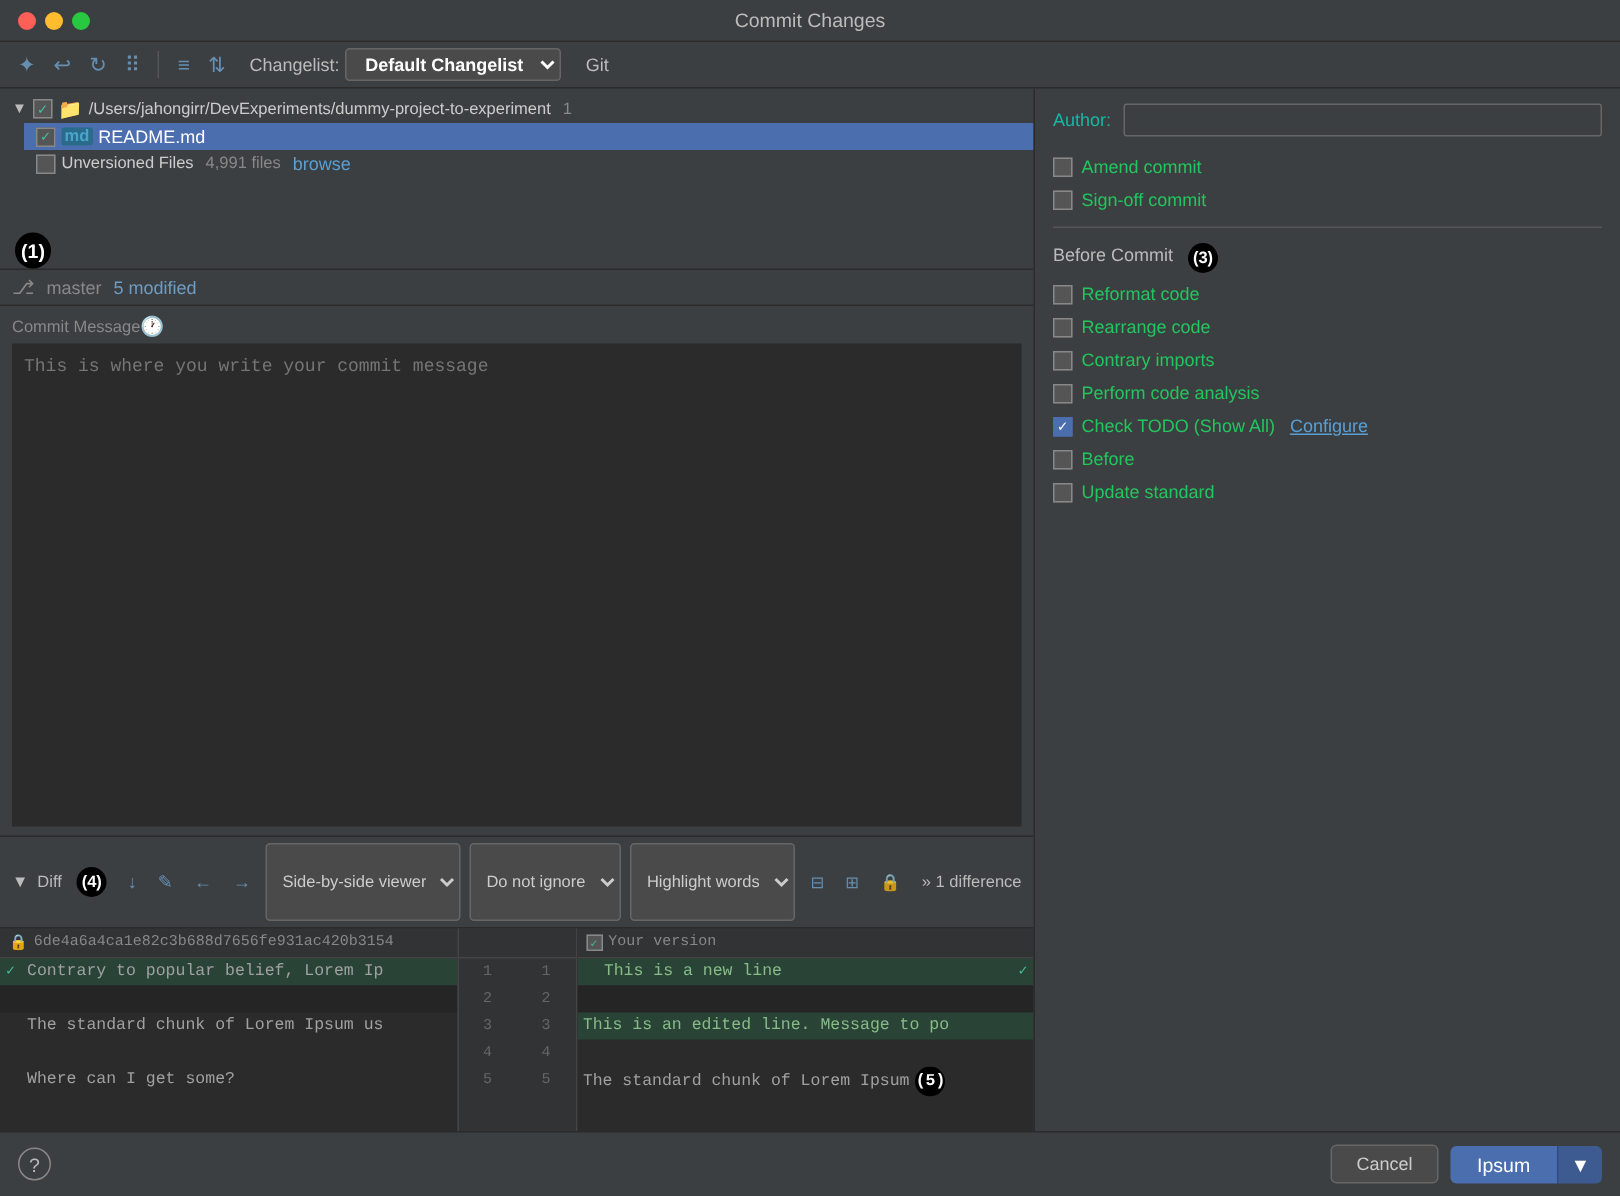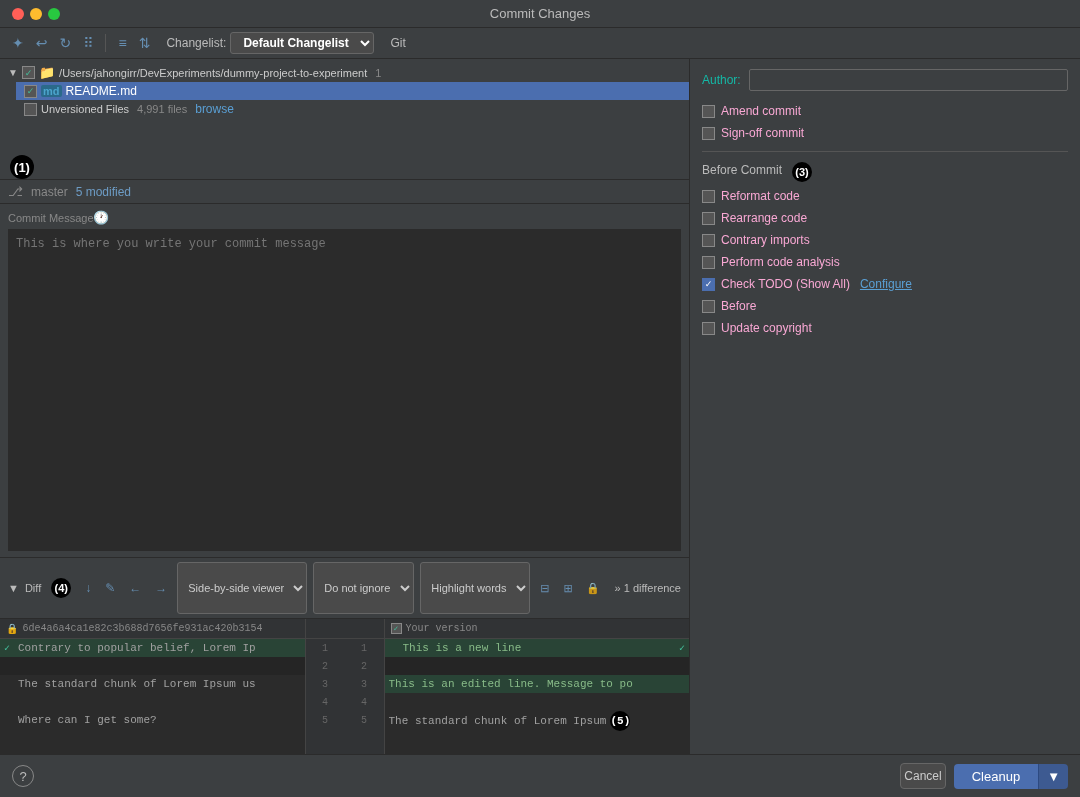--- a/index.html
+++ b/index.html
@@ -213,21 +213,21 @@
       height: 13px;
       border: 1px solid #888;
       background: #555;
       display: inline-flex;
       align-items: center;
       justify-content: center;
       font-size: 9px;
       color: #4b9;
       flex-shrink: 0;
     }
-    .opt-label { color: #f9a8d4; text-align: center; }
+    .opt-label { color: #22c55e; text-align: center; }
     .section-divider {
       margin: 4px 0;
       border-top: 1px solid #555;
     }
     .section-title { color: #bbb; font-size: 12px; margin-bottom: 4px; }
     .configure-link { color: #5a9fd4; }
 
     .bottom-bar {
       display: flex;
       align-items: center;
@@ -246,21 +246,21 @@
       color: #bbb;
       display: flex; align-items: center; justify-content: center;
       font-size: 13px;
       cursor: pointer;
       margin-right: auto;
     }
     .cancel-btn {
       background: #4a4a4a;
       border: 1px solid #666;
       color: #ccc;
-      padding: 5px 3px;
+      padding: 5px 16px;
       border-radius: 4px;
       cursor: pointer;
       font-size: 12px;
     }
     .commit-btn-group {
       display: flex;
       align-items: center;
     }
     .commit-btn {
       background: #4b6eaf;
@@ -585,26 +585,26 @@
       <a class="configure-link" href="#" style="margin-left:4px;">Configure</a>
     </div>
 
     <div class="option-row">
       <div class="opt-checkbox"></div>
       <span class="opt-label">Before</span>
     </div>
 
     <div class="option-row">
       <div class="opt-checkbox"></div>
-      <span class="opt-label">Update copyright</span>
+      <span class="opt-label">Update standard</span>
     </div>
   </div>
 
 </div>
 
 <div class="bottom-bar">
   <button class="help-btn">?</button>
   <button class="cancel-btn">Cancel</button>
   <div class="commit-btn-group">
-    <button class="commit-btn">Cleanup</button>
+    <button class="commit-btn">Ipsum</button>
     <button class="commit-btn-arrow">▼</button>
   </div>
 </div>
 
 </body></html>

